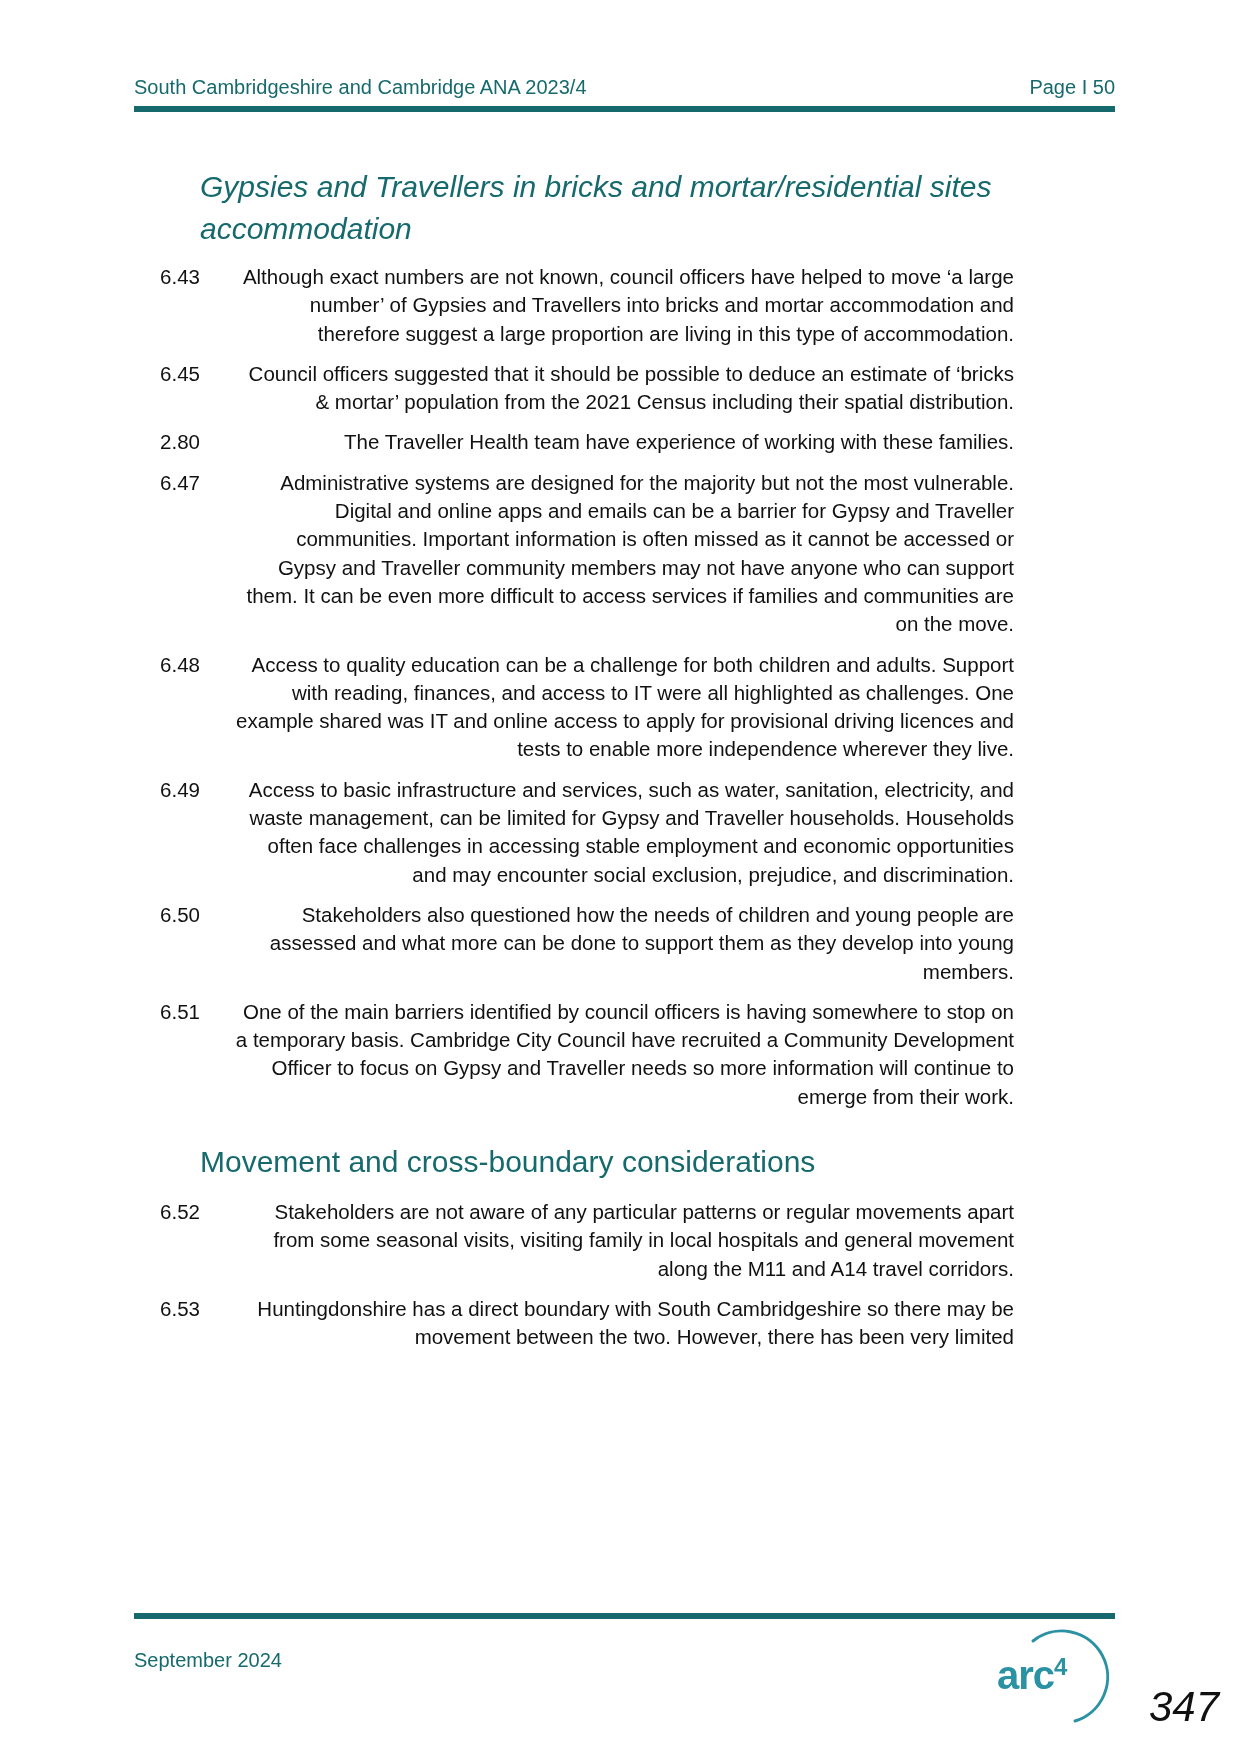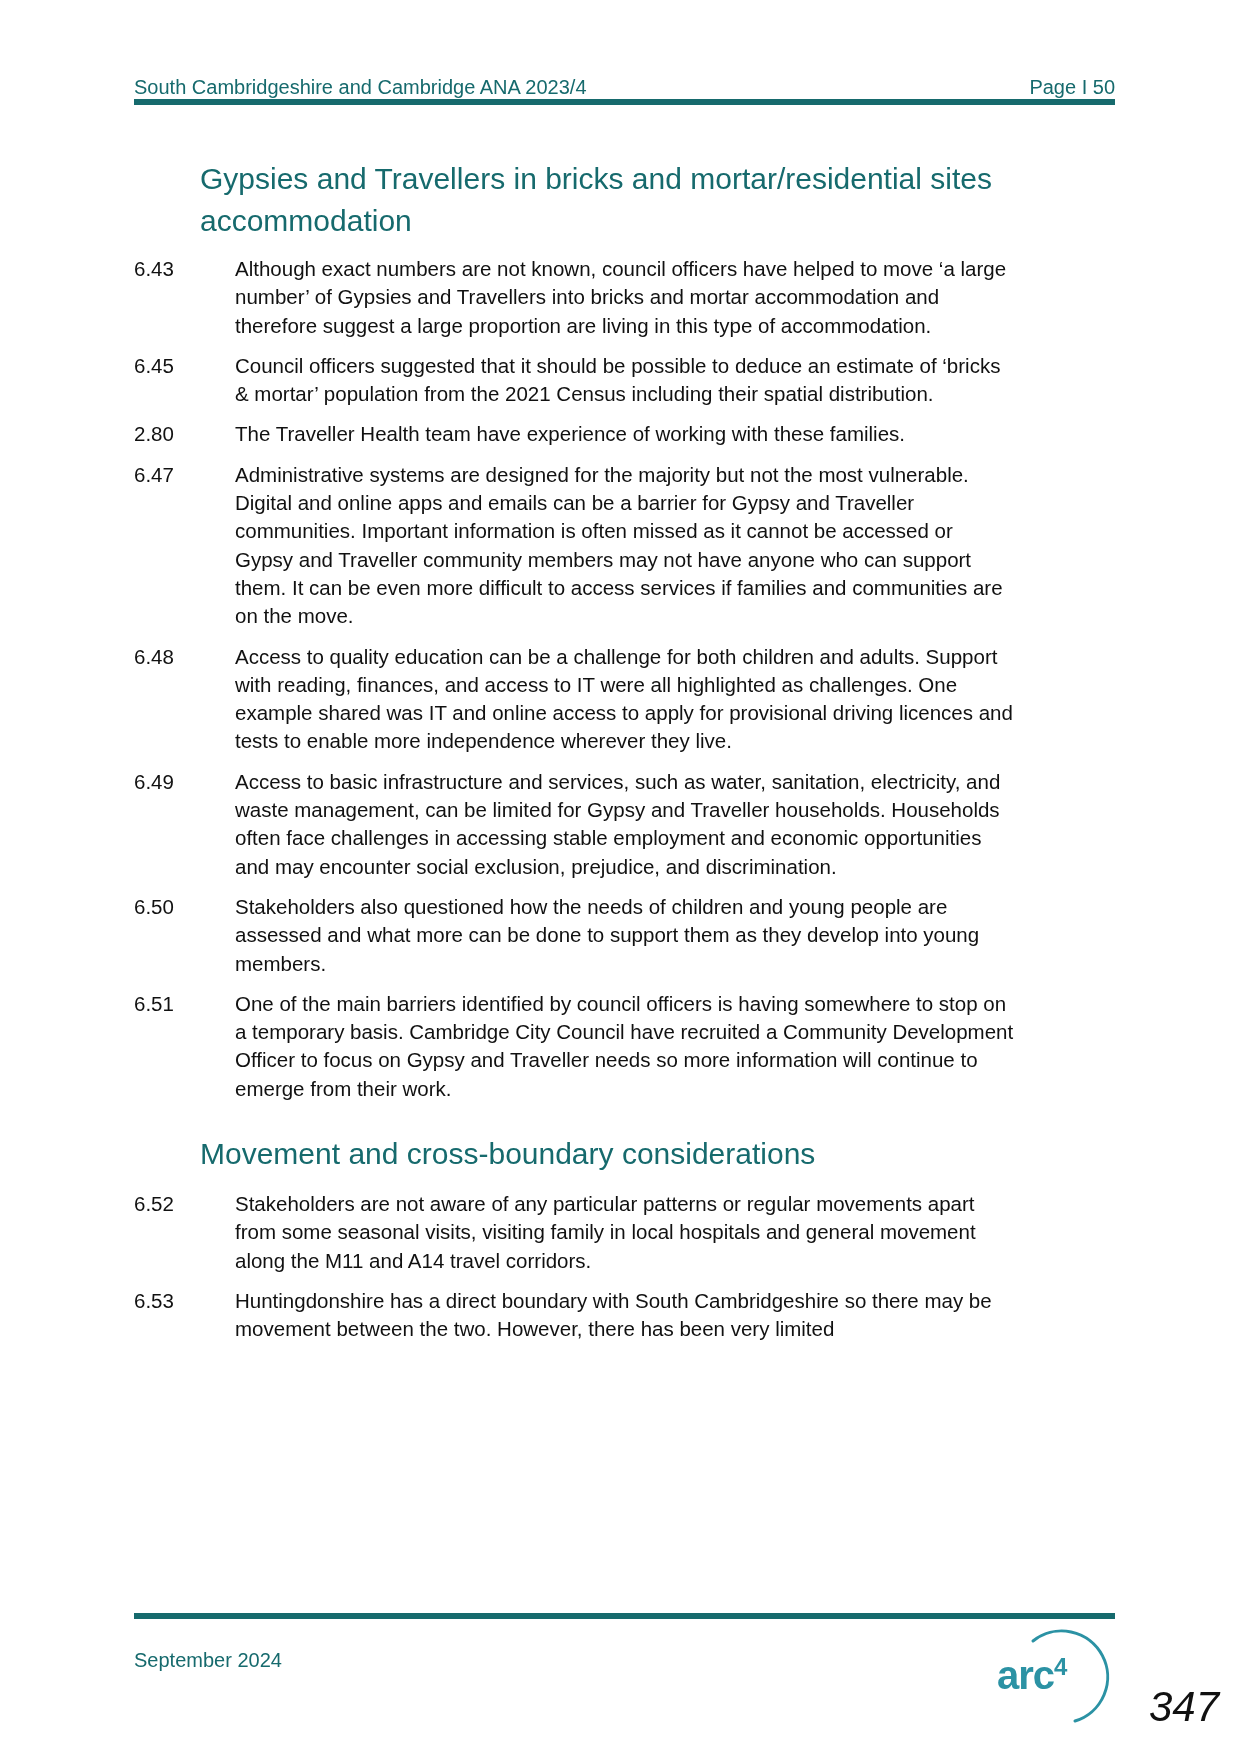--- a/index.html
+++ b/index.html
@@ -11,38 +11,39 @@
     position:relative;
     overflow:hidden;
   }
   .page{position:absolute;inset:0;}
 
   
   .header{
     position:absolute;left:134px;right:126px;top:76px;
     display:flex;justify-content:space-between;align-items:flex-end;
     font-size:20px;color:var(--teal,#166a6d);
+    padding-bottom:7px;
     border-bottom:6px solid var(--teal,#166a6d);
   }
 
   
   .content{
     position:absolute;left:134px;top:150px;width:880px;
   }
   .section-heading{
     margin:30px 0 15px 66px;
     width:800px;
     font-size:30px;line-height:42px;font-weight:400;
     color:var(--teal,#166a6d);
   }
-  .section-heading.first{margin-top:8px;margin-bottom:13px;}
+  .section-heading.first{margin-top:16px;margin-bottom:13px;font-style:italic;}
   .para{
     display:flex;
     margin:0 0 12px 0;
-    font-size:20.5px;line-height:28.3px;
+    font-size:20.5px;line-height:28.3px;text-align:right;
   }
   .para-num{width:66px;flex-shrink:0;}
   .para-text{width:795px;margin-left:35px;}
 
   
   .footer{
     position:absolute;left:134px;right:126px;top:1613px;
     border-top:6px solid var(--teal,#166a6d);
   }
   .footer-date{

